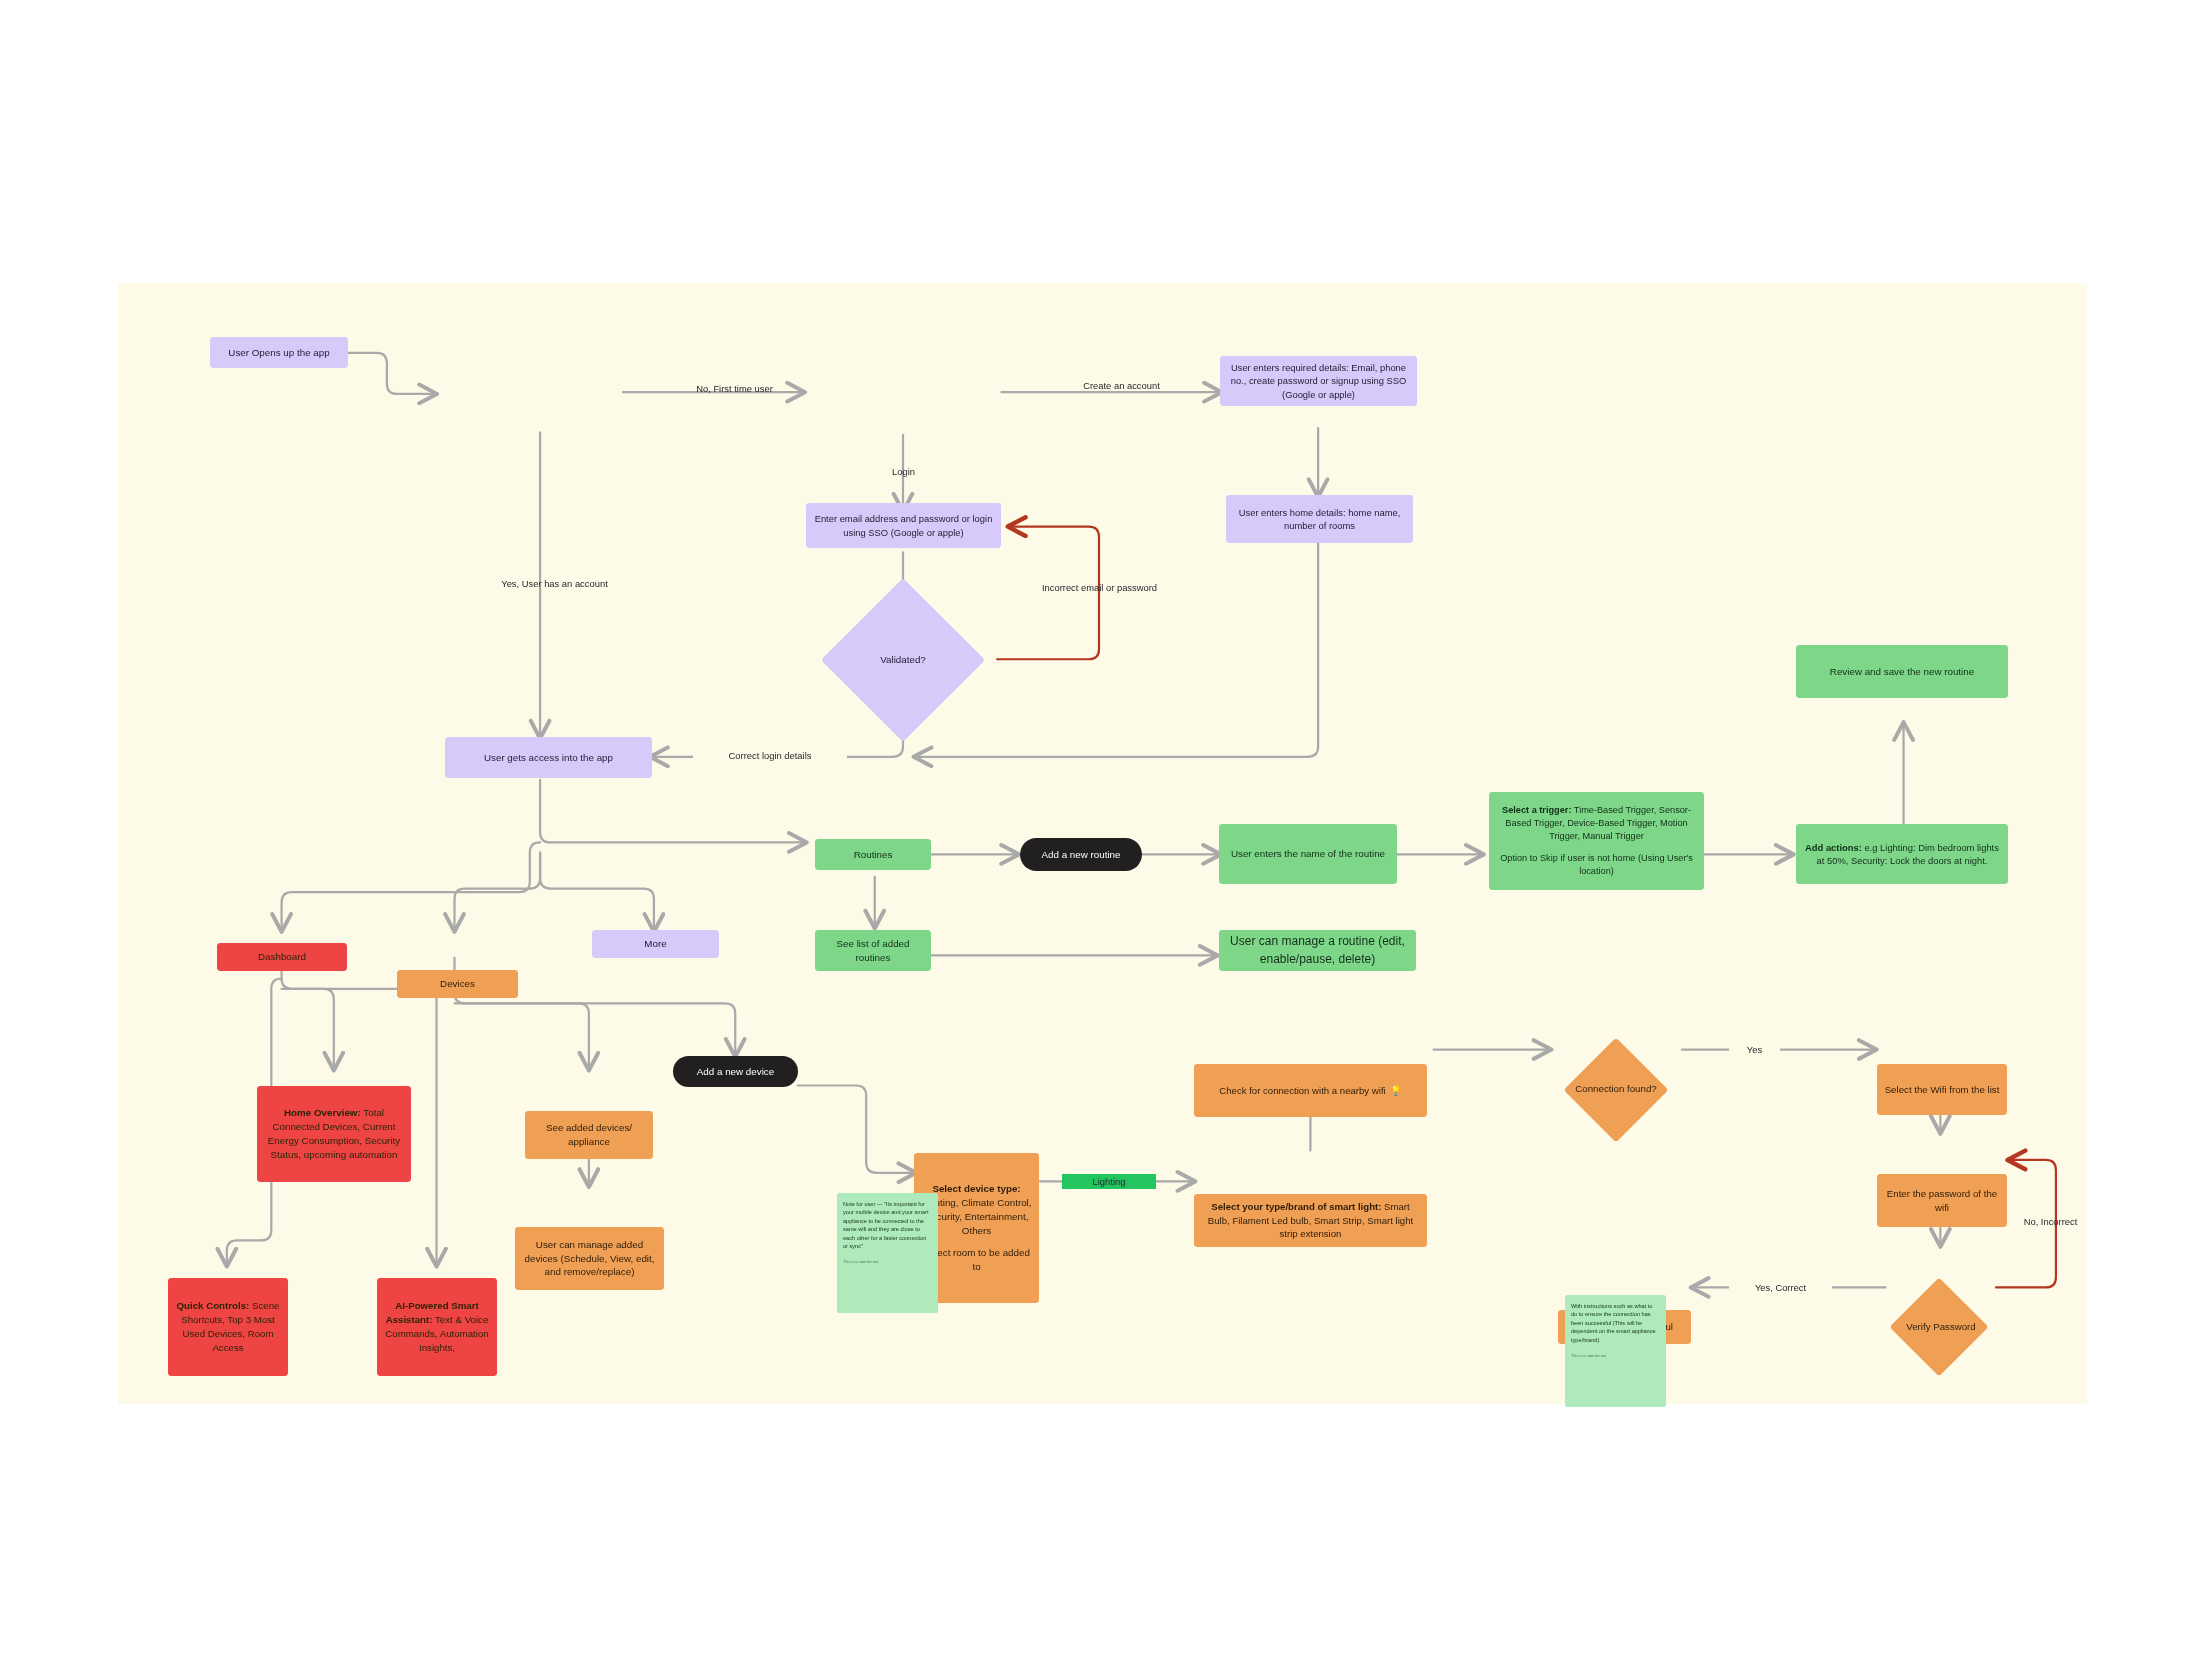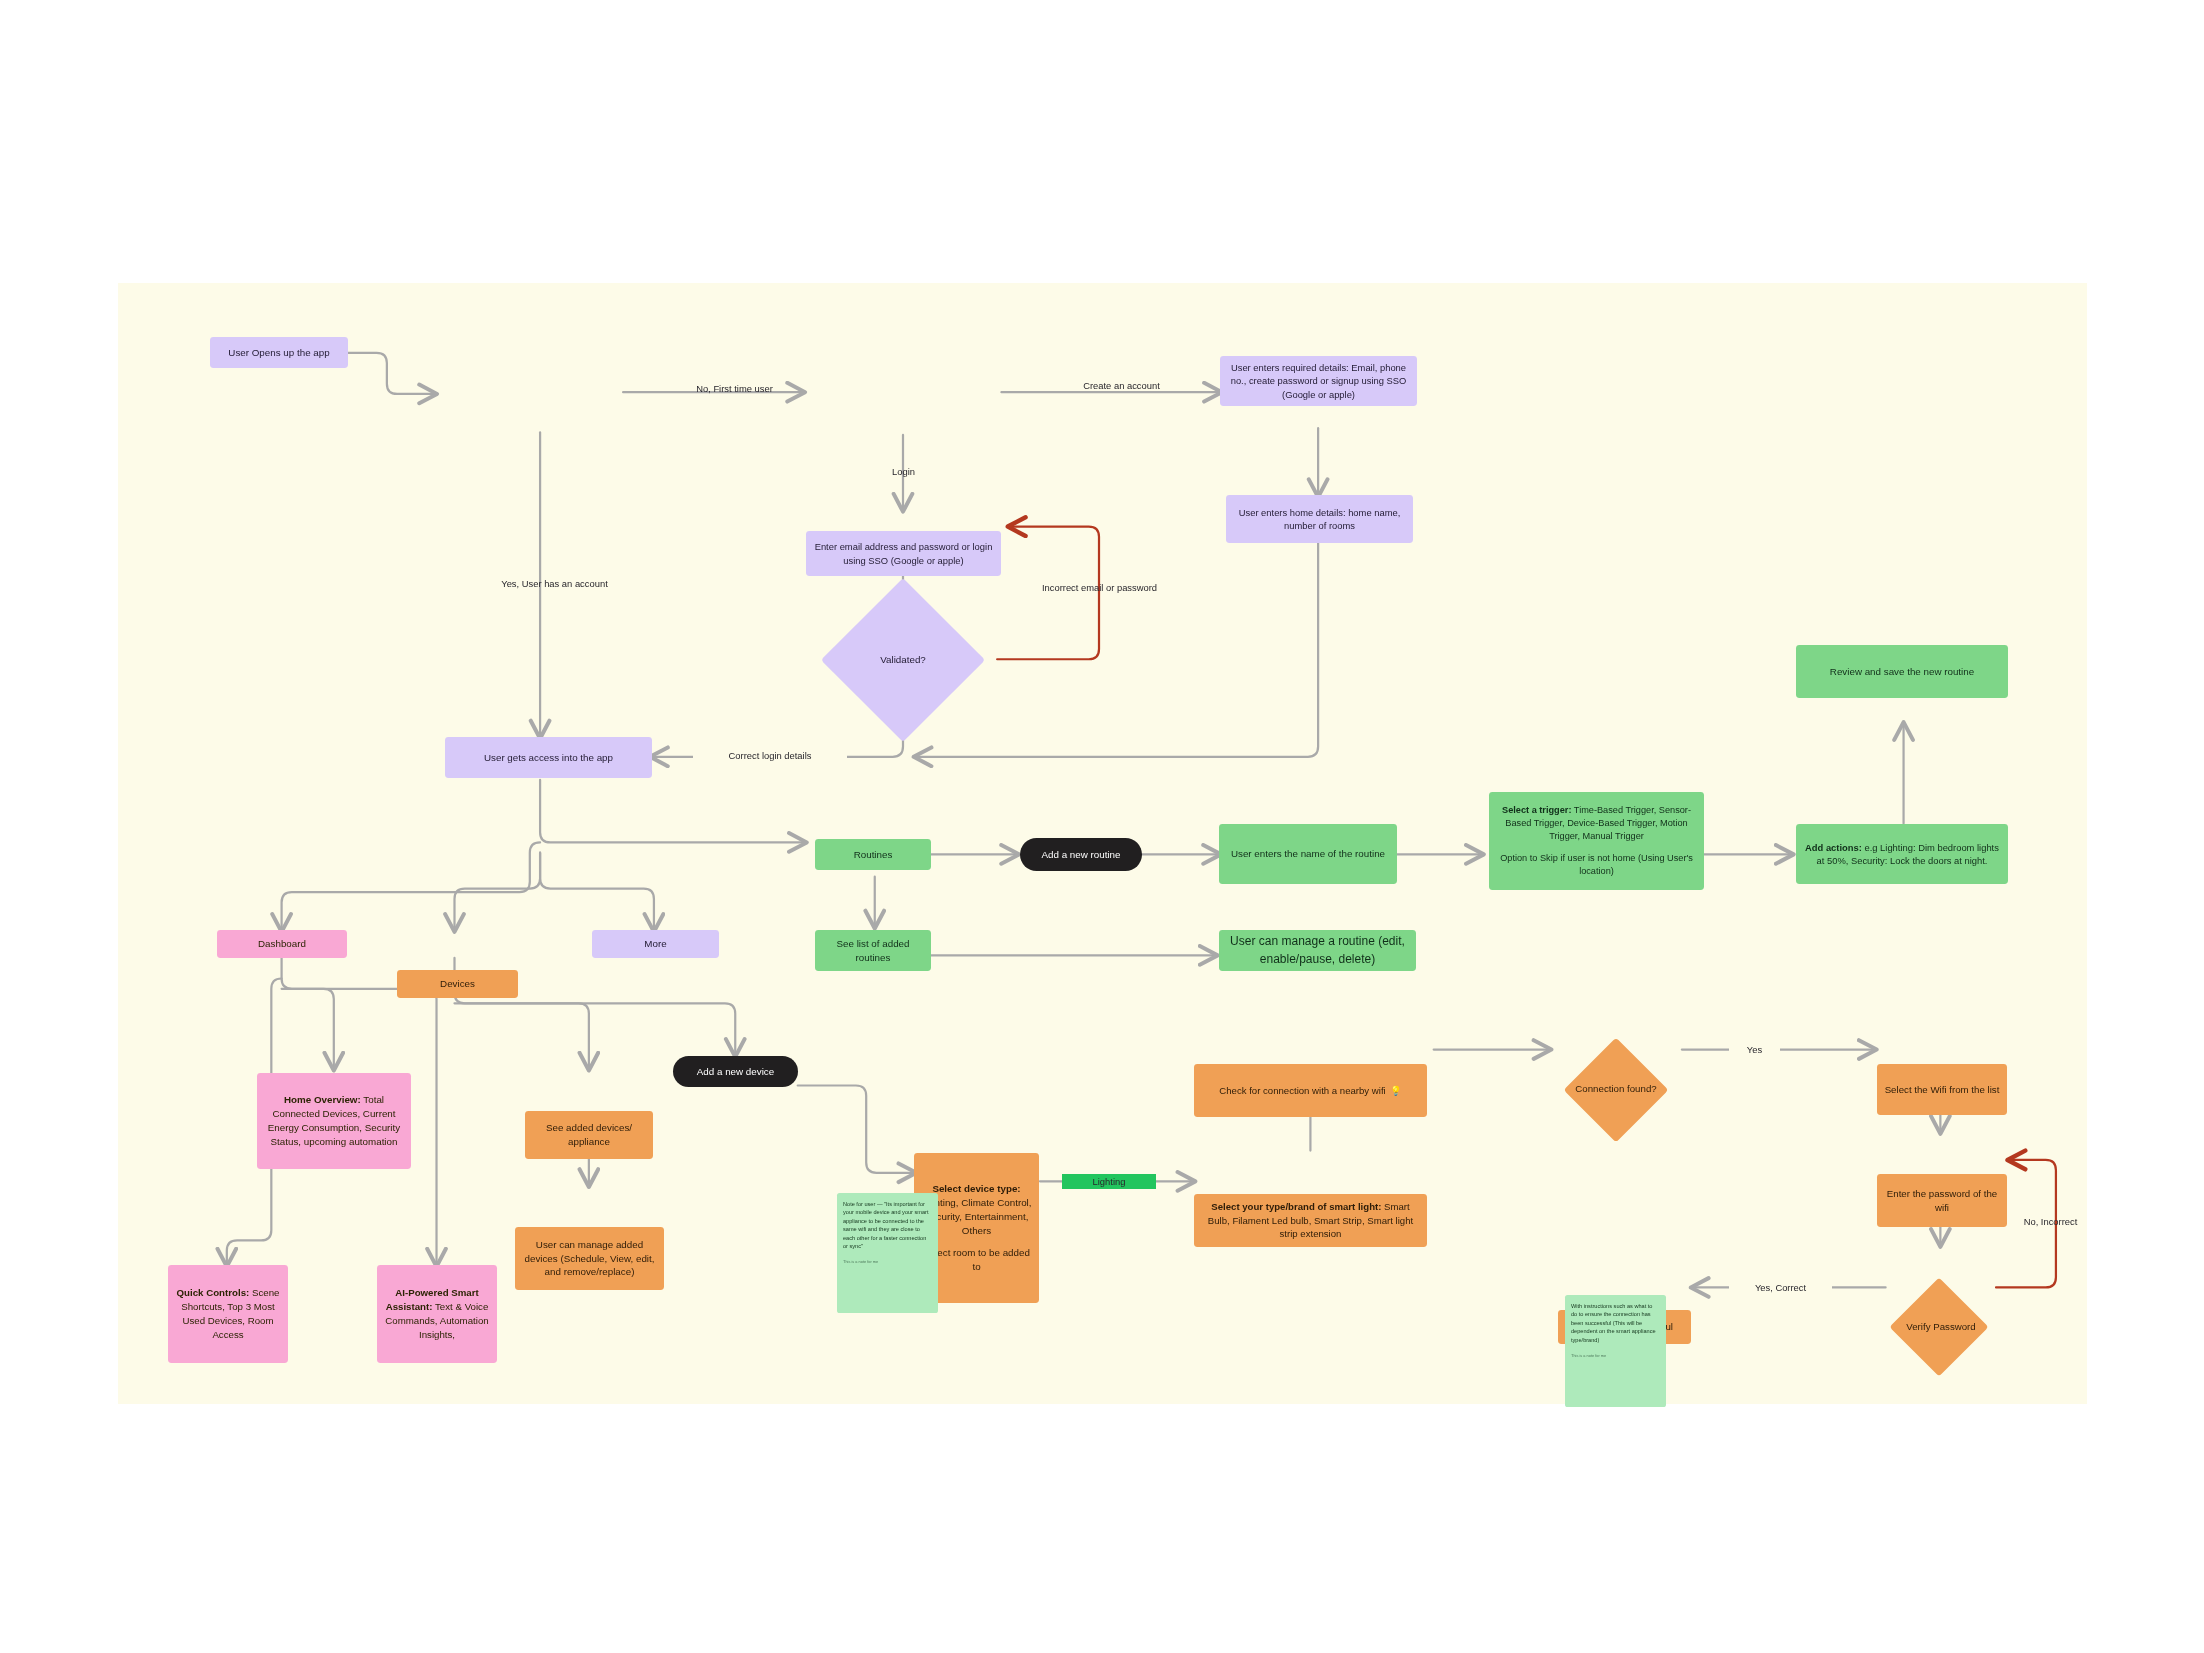--- a/index.html
+++ b/index.html
@@ -5,21 +5,21 @@
   html,body{margin:0;padding:0;background:#ffffff;}
   body{font-family:"Liberation Sans","DejaVu Sans",sans-serif;}
   #stage{position:relative;width:2204px;height:1654px;background:#ffffff;overflow:hidden;}
   #canvas{position:absolute;left:118px;top:283px;width:1969px;height:1121px;background:#fdfbe8;}
   #wires{position:absolute;left:0;top:0;width:2204px;height:1654px;pointer-events:none;}
   .node{position:absolute;box-sizing:border-box;display:flex;align-items:center;justify-content:center;
         text-align:center;color:#1c1a24;border-radius:3.4px;padding:5.1px 6.8px;line-height:1.42;}
   .purple{background:#d7c9f9;color:#221b33;}
   .green{background:#7ed688;color:#11301a;}
   .orange{background:#f0a055;color:#2d1c08;margin-top:40px;}
-  .yellow{background:#f9a8d4;color:#2d2405;}
+  .yellow{background:#ef4444;color:#2d2405;margin-top:13px;}
   .dark{background:#211f20;color:#ffffff;border-radius:19px;}
   .note{background:#aeeabb;color:#16381f;border-radius:2.6px;display:block;text-align:left;
         padding:6.8px 6px;overflow:hidden;}
   .note .note-body{font-size:5.6px;line-height:1.52;display:block;}
   .note .note-sig{font-size:3.9px;line-height:1.3;display:block;margin-top:8.6px;color:#4e7a5c;}
   .dia{position:absolute;display:flex;align-items:center;justify-content:center;text-align:center;}
   .dia .dshape{position:absolute;left:0;top:0;width:100%;height:100%;
      transform:rotate(45deg) ;border-radius:3.4px;}
   .dia .dlabel{position:relative;z-index:2;line-height:1.5;}
   .dia.purple .dshape{background:#d7c9f9;}
@@ -124,21 +124,21 @@
   </svg>
 
   <div class="node purple" style="left:210px;top:337px;width:138px;height:31px;font-size:9.8px;">User Opens up the app</div>
 
 
 
   <div class="node purple" style="left:1220px;top:356px;width:197px;height:50px;font-size:9.4px;">User enters required details: Email, phone no., create password or signup using SSO (Google or apple)</div>
 
   <div class="node purple" style="left:1226px;top:495px;width:187px;height:48px;font-size:9.4px;">User enters home details: home name, number of rooms</div>
 
-  <div class="node purple" style="left:806px;top:503px;width:195px;height:45px;font-size:9.4px;margin-top:28px;">Enter email address and password or login using SSO (Google or apple)</div>
+  <div class="node purple" style="left:806px;top:503px;width:195px;height:45px;font-size:9.4px;">Enter email address and password or login using SSO (Google or apple)</div>
 
   <div class="dia purple" style="left:809px;top:619px;width:188px;height:82px;">
     <div class="dshape" style="left:36px;top:-17px;width:116px;height:116px;"></div>
     <div class="dlabel" style="font-size:9.8px;">Validated?</div>
   </div>
 
   <div class="node purple" style="left:445px;top:737px;width:207px;height:41px;font-size:9.8px;">User gets access into the app</div>
 
   <div class="node yellow" style="left:217px;top:930px;width:130px;height:28px;font-size:9.8px;">Dashboard</div>
 

